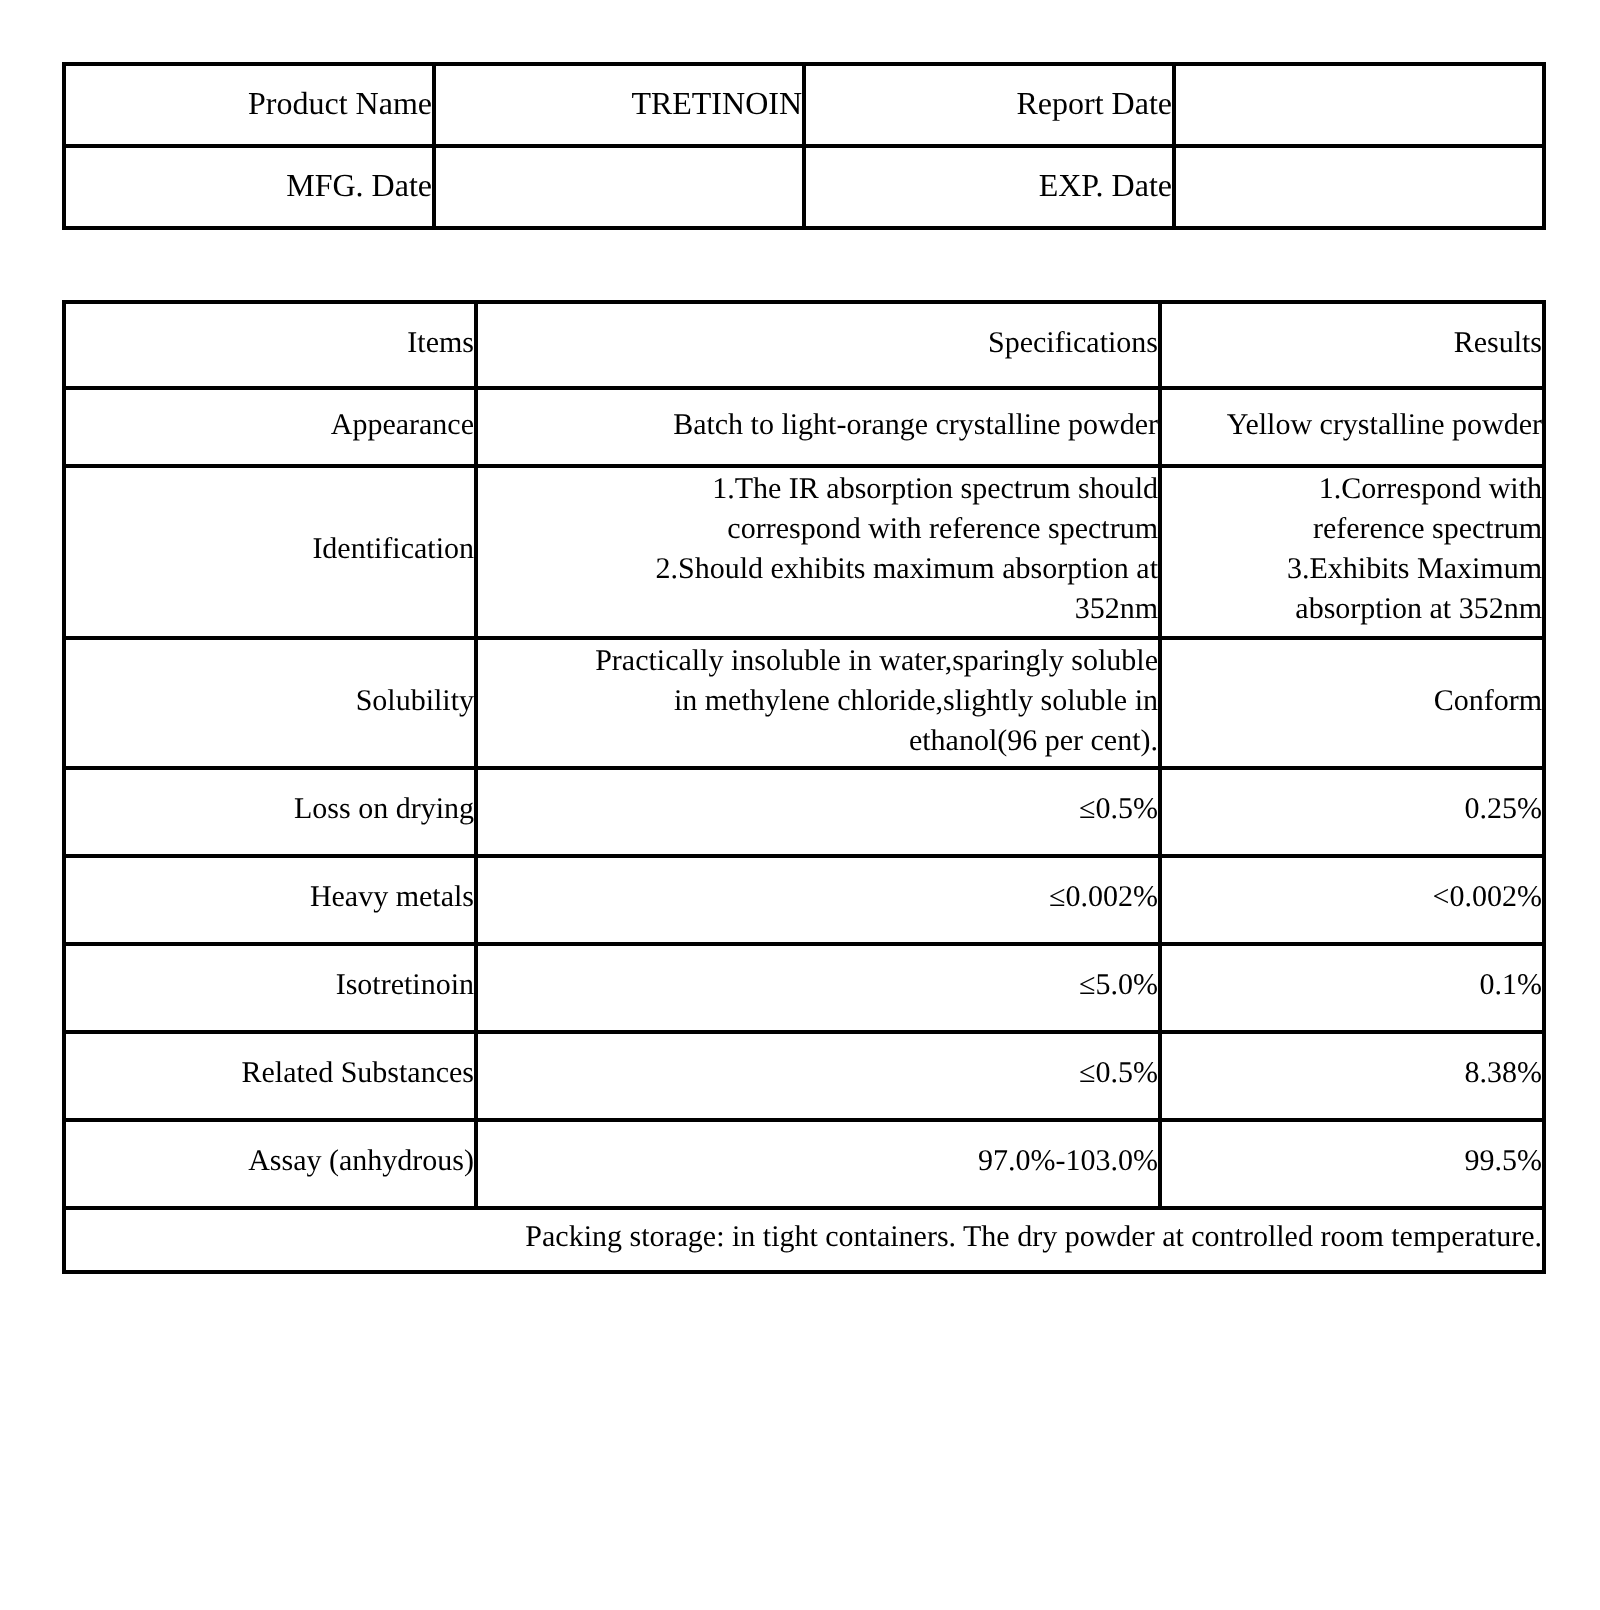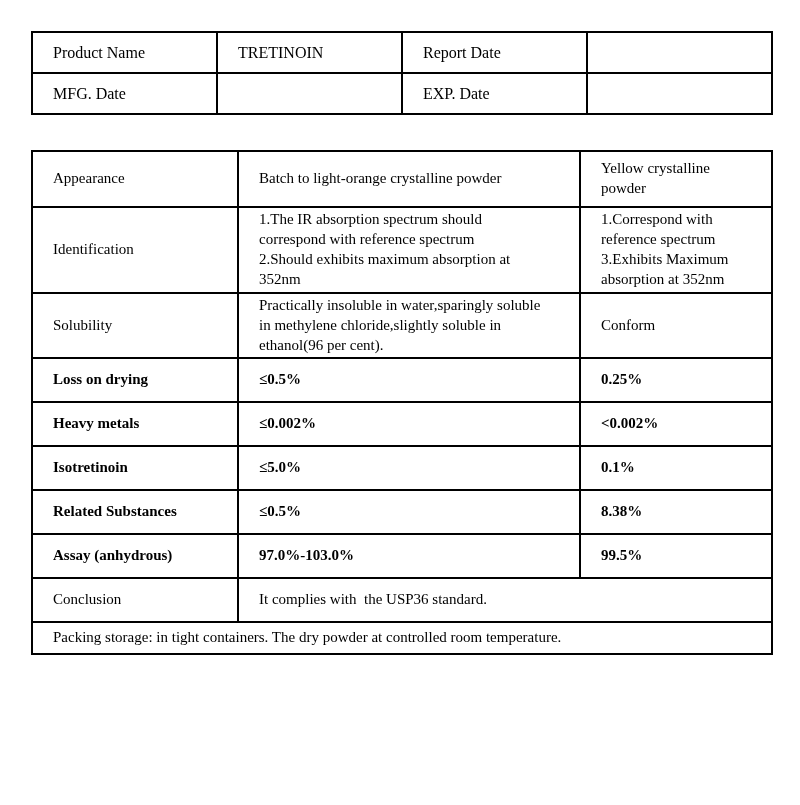--- a/index.html
+++ b/index.html
@@ -15,46 +15,46 @@
     color: #000000;
     position: relative;
   }
   table {
     border-collapse: collapse;
     table-layout: fixed;
     margin-left: 31px;
   }
   td {
     border: 2px solid #000000;
-    text-align: left;
+    text-align: right;
     vertical-align: middle;
-    padding: 2px 20px;
+    padding: 2px 0;
     white-space: pre-wrap;
     overflow: hidden;
     margin-left: 48px;
   }
   
   .info-table {
     margin-top: 31px;
     width: 740px;
     font-size: 16px;
   }
   .info-table tr { height: 41px; }
   
   .spec-table {
     margin-top: 35px;
     width: 740px;
     font-size: 15px;
     line-height: 1.32;
   }
   .row-header       { height: 43px; }
-  .row-appearance   { height: 56px; }
+  .row-appearance   { height: 39px; }
   .row-identification { height: 86px; }
   .row-solubility   { height: 63px; }
-  .row-std          { height: 44px; font-weight: bold; }
+  .row-std          { height: 44px; }
   .row-conclusion   { height: 44px; }
   .row-packing      { height: 32px; }
 </style>
 </head>
 <body>
 
 <div class="page">
 
   <table class="info-table">
     <colgroup>
@@ -79,20 +79,25 @@
   </tbody>
     </table>
 
   <table class="spec-table">
     <colgroup>
       <col style="width:206px">
         <col style="width:342px">
         <col style="width:192px">
     </colgroup>
     <tbody>
+        <tr class="row-header">
+      <td>Items</td>
+      <td>Specifications</td>
+      <td>Results</td>
+    </tr>
     <tr class="row-appearance">
       <td>Appearance</td>
       <td>Batch to light-orange crystalline powder</td>
       <td>Yellow crystalline powder</td>
     </tr>
     <tr class="row-identification">
       <td>Identification</td>
       <td>1.The IR absorption spectrum should
 correspond with reference spectrum
 2.Should exhibits maximum absorption at
@@ -127,23 +132,19 @@
     <tr class="row-std">
       <td>Related Substances</td>
       <td>≤0.5%</td>
       <td>8.38%</td>
     </tr>
     <tr class="row-std">
       <td>Assay (anhydrous)</td>
       <td>97.0%-103.0%</td>
       <td>99.5%</td>
     </tr>
-    <tr class="row-conclusion">
-      <td>Conclusion</td>
-      <td colspan="2">It complies with  the USP36 standard.</td>
-    </tr>
     <tr class="row-packing">
       <td colspan="3">Packing storage: in tight containers. The dry powder at controlled room temperature.</td>
     </tr>
   </tbody>
     </table>
 
 </div>
 
 </body></html>

